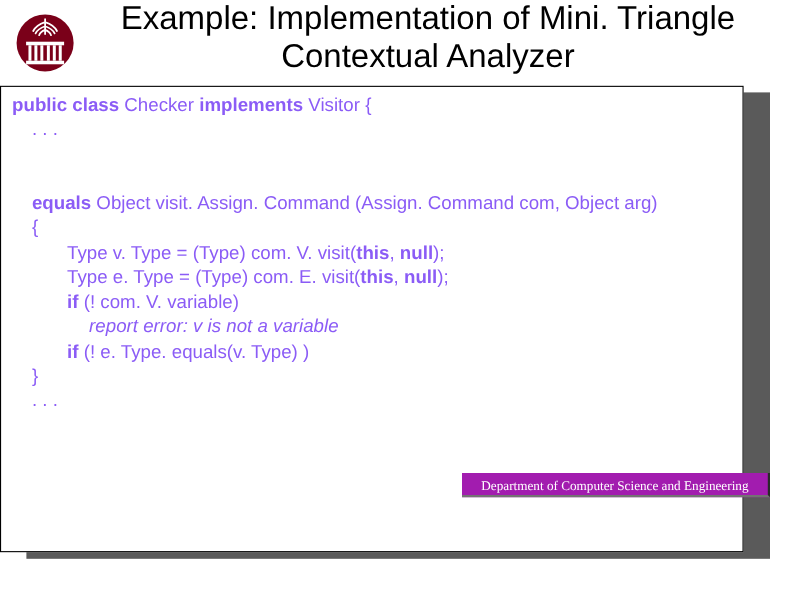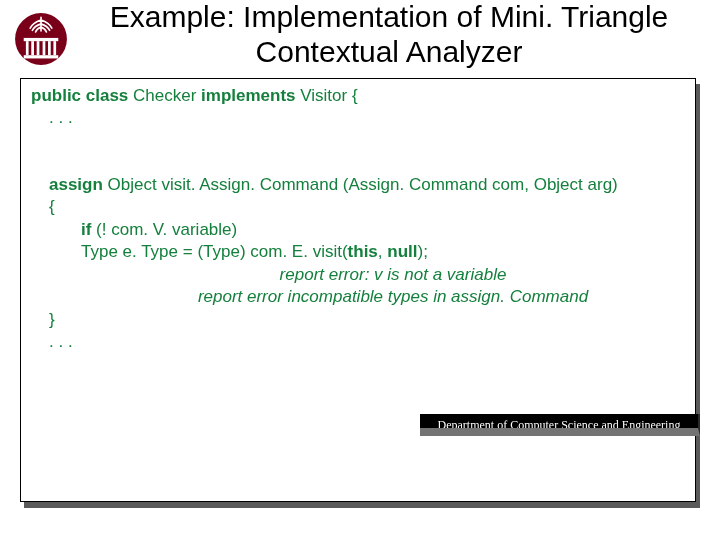--- a/index.html
+++ b/index.html
@@ -39,49 +39,49 @@
     position: absolute;
     top: 84px;
     left: 24px;
     width: 676px;
     height: 424px;
     background: #5a5a5a;
   }
   .code-box {
     position: absolute;
     top: 78px;
-    left: 20px;
+    left: 0;
     width: 676px;
     height: 424px;
     background: #ffffff;
     border: 1.5px solid #000;
     padding: 6px 10px 6px 10px;
     font-size: 17px;
     line-height: 1.32;
-    color: #15803d;
+    color: #8b5cf6;
   }
   .bold { font-weight: bold; }
-  .italic { font-style: italic; text-align: center; }
+  .italic { font-style: italic; }
   .indent1 { padding-left: 18px; }
   .indent2 { padding-left: 50px; }
   .indent3 { padding-left: 70px; }
   .spacer { height: 22px; }
   .footer-bar {
     position: absolute;
-    bottom: 28px;
+    bottom: 12px;
     right: 20px;
     width: 280px;
     height: 22px;
-    background: #000000;
+    background: #a21caf;
     color: #fff;
     font-family: "Times New Roman", serif;
     font-size: 12px;
     text-align: center;
     line-height: 22px;
-    border-bottom: 8px solid #737373;
+    border-bottom: 2px solid #737373;
     border-right: 2px solid #2a2a2a;
     overflow: hidden;
   }
 </style>
 </head>
 <body>
 
 <div class="slide">
 
   <div class="logo">
@@ -104,30 +104,35 @@
   <div class="code-shadow"></div>
 
   <div class="code-box">
     <div>
       <span class="bold">public class</span><span> Checker </span><span class="bold">implements</span><span> Visitor {</span>
     </div>
     <div class="indent1">. . .</div>
     <div class="spacer"></div>
     <div class="spacer"></div>
     <div class="indent1">
-      <span class="bold">assign</span><span> Object visit. Assign. Command (Assign. Command com, Object arg)</span>
+      <span class="bold">equals</span><span> Object visit. Assign. Command (Assign. Command com, Object arg)</span>
     </div>
     <div class="indent1">{</div>
     <div class="indent2">
-      <span class="bold">if</span><span> (! com. V. variable)</span>
+      <span>Type v. Type = (Type) com. V. visit(</span><span class="bold">this</span><span>, </span><span class="bold">null</span><span>);</span>
     </div>
     <div class="indent2">
       <span>Type e. Type = (Type) com. E. visit(</span><span class="bold">this</span><span>, </span><span class="bold">null</span><span>);</span>
     </div>
+    <div class="indent2">
+      <span class="bold">if</span><span> (! com. V. variable)</span>
+    </div>
     <div class="indent3 italic">report error: v is not a variable</div>
-    <div class="indent3 italic">report error incompatible types in assign. Command</div>
+    <div class="indent2">
+      <span class="bold">if</span><span> (! e. Type. equals(v. Type) )</span>
+    </div>
     <div class="indent1">}</div>
     <div class="indent1">. . .</div>
   </div>
 
   <div class="footer-bar">Department of Computer Science and Engineering</div>
 
 </div>
 
 </body></html>

